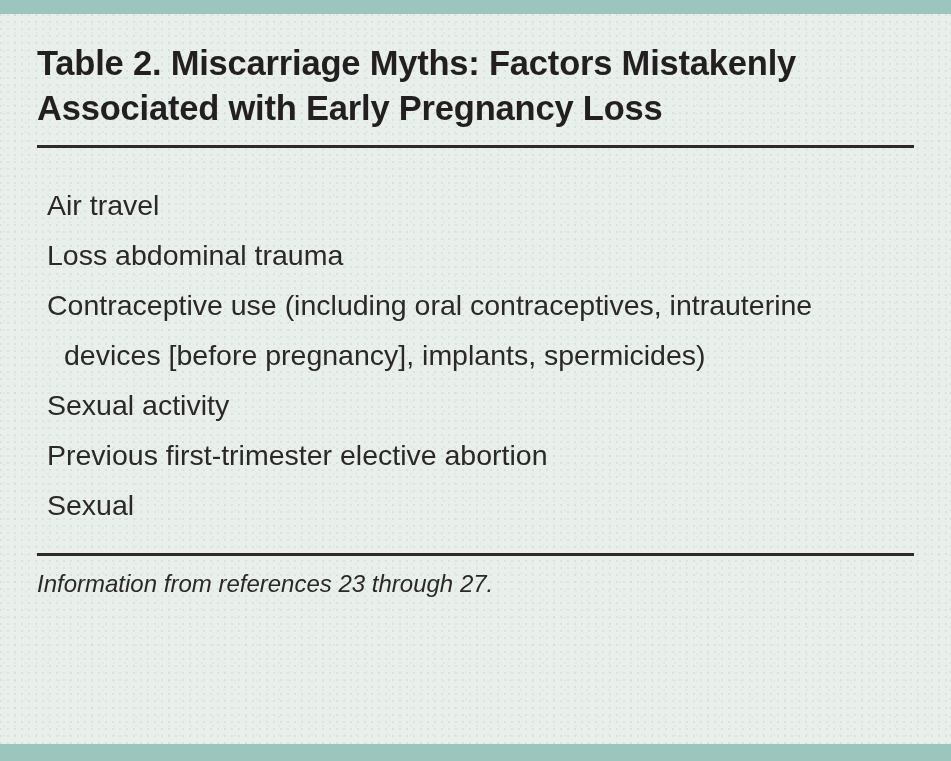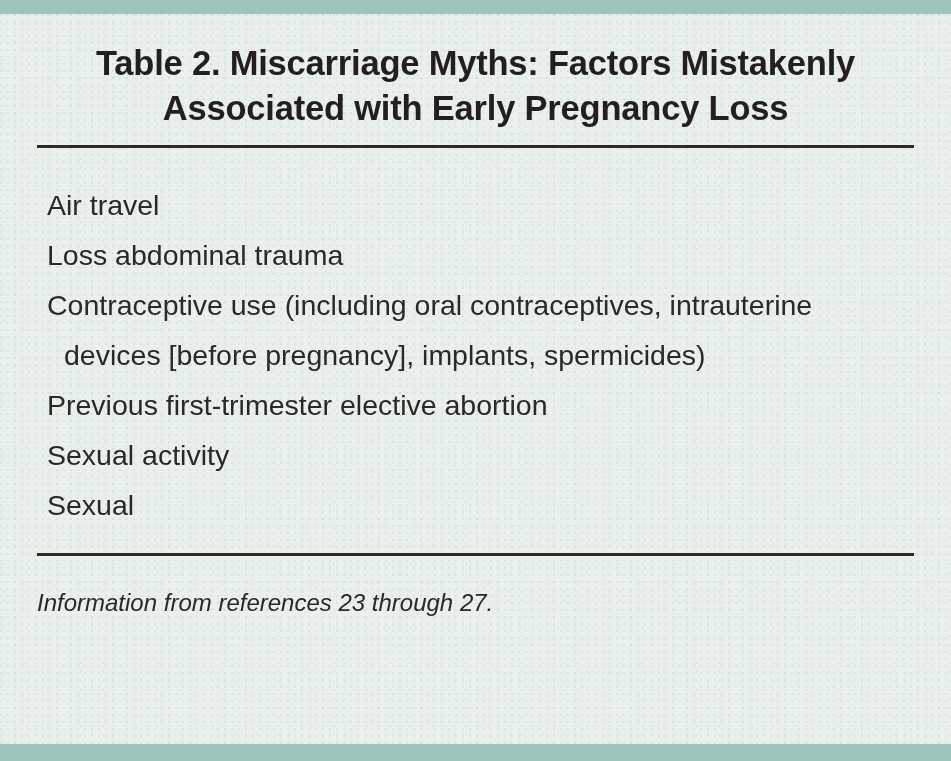--- a/index.html
+++ b/index.html
@@ -51,21 +51,20 @@
   .table-title {
     margin: 0;
     padding-top: 27px;
     font-size: 34.5px;
     line-height: 45px;
     font-weight: bold;
     font-stretch: condensed;
     color: #231f20;
     letter-spacing: -0.2px;
     max-width: 878px;
-    text-align: center;
   }
 
   .rule {
     height: 0;
     border: none;
     border-top: 3px solid #2d2a28;
     margin: 0;
     width: 877px;
   }
   .rule-top { margin-top: 14px; }
@@ -82,21 +81,21 @@
     line-height: 50px;
     font-stretch: condensed;
     color: #2b2827;
     padding-left: 17px;
     text-indent: -17px;
     max-width: 880px;
   }
 
   .source-note {
     margin: 0;
-    padding-top: 32px;
+    padding-top: 13px;
     font-size: 24px;
     line-height: 30px;
     font-style: italic;
     font-stretch: condensed;
     color: #2b2827;
   }
 </style>
 </head>
 <body>
 
@@ -107,22 +106,22 @@
 <div class="sheet">
 
   <h1 class="table-title">Table 2. Miscarriage Myths: Factors Mistakenly Associated with Early Pregnancy Loss</h1>
 
   <hr class="rule rule-top">
 
   <ul class="rows">
     <li class="row">Air travel</li>
     <li class="row">Loss abdominal trauma</li>
     <li class="row">Contraceptive use (including oral contraceptives, intrauterine devices [before pregnancy], implants, spermicides)</li>
+    <li class="row">Sexual activity</li>
     <li class="row">Previous first-trimester elective abortion</li>
-    <li class="row">Sexual activity</li>
     <li class="row">Sexual</li>
   </ul>
 
   <hr class="rule rule-bottom">
 
   <p class="source-note">Information from references 23 through 27.</p>
 
 </div>
 
 <div class="band band-bottom"></div>

